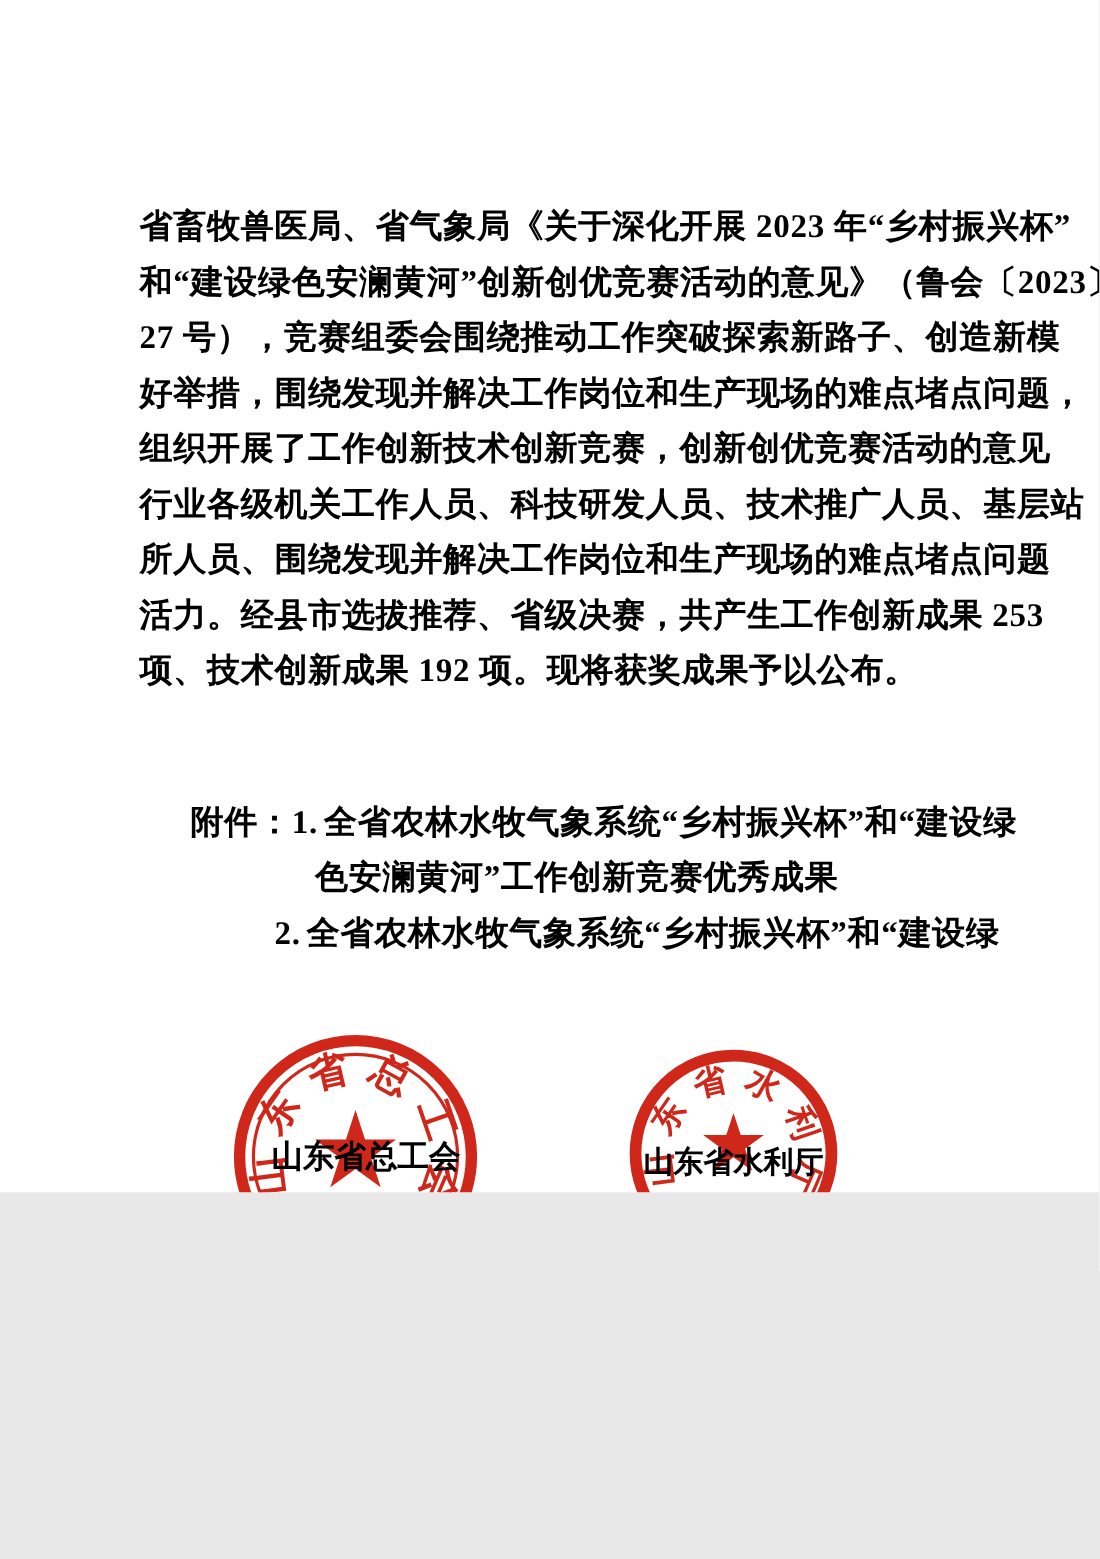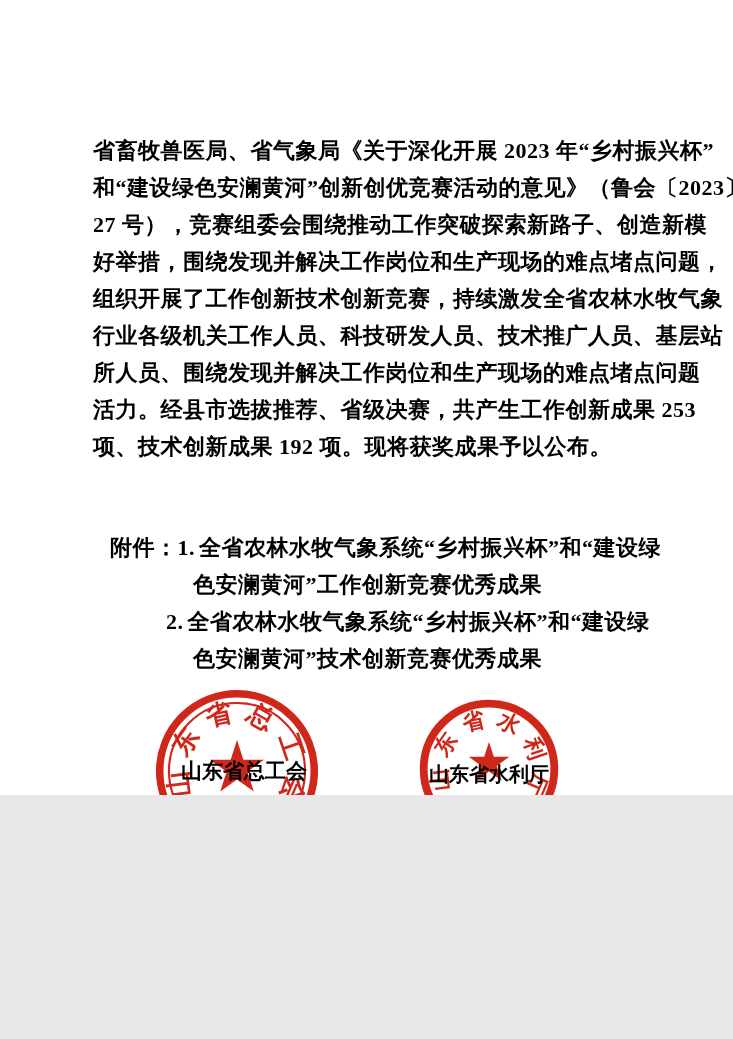--- a/index.html
+++ b/index.html
@@ -24,21 +24,21 @@
     line-height: 37px;
     font-weight: bold;
     letter-spacing: 0.5px;
   }
   .body-line { text-align: justify; text-align-last: justify; white-space: nowrap; }
   .body-line.last { text-align: center; text-align-last: left; }
 
   
   .attachment {
     position: absolute;
-    left: 110px;
+    left: 127px;
     top: 529px;
     width: 534px;
     font-size: 22px;
     line-height: 37px;
     font-weight: bold;
     letter-spacing: 0.5px;
   }
   .att-row { white-space: nowrap; }
   .att-num { margin-right: 4px; }
   .att-item2-start { margin-left: 56px; }
@@ -84,39 +84,36 @@
 </head>
 <body>
 
 <div class="page">
 
   <div class="body-text">
     <div class="body-line">省畜牧兽医局、省气象局《关于深化开展 2023 年“乡村振兴杯”</div>
     <div class="body-line">和“建设绿色安澜黄河”创新创优竞赛活动的意见》（鲁会〔2023〕</div>
     <div class="body-line">27 号），竞赛组委会围绕推动工作突破探索新路子、创造新模</div>
     <div class="body-line">好举措，围绕发现并解决工作岗位和生产现场的难点堵点问题，</div>
-    <div class="body-line">组织开展了工作创新技术创新竞赛，持续激发全省农林水牧气象</div>
+    <div class="body-line">组织开展了工作创新技术创新竞赛，创新创优竞赛活动的意见</div>
     <div class="body-line">行业各级机关工作人员、科技研发人员、技术推广人员、基层站</div>
     <div class="body-line">所人员、围绕发现并解决工作岗位和生产现场的难点堵点问题</div>
     <div class="body-line">活力。经县市选拔推荐、省级决赛，共产生工作创新成果 253</div>
     <div class="body-line last">项、技术创新成果 192 项。现将获奖成果予以公布。</div>
   </div>
 
   <div class="attachment">
     <div class="att-row">
       <span>附件：</span><span class="att-num">1.</span><span>全省农林水牧气象系统“乡村振兴杯”和“建设绿</span>
     </div>
     <div class="att-row">
       <span class="att-cont">色安澜黄河”工作创新竞赛优秀成果</span>
     </div>
     <div class="att-row">
       <span class="att-item2-start att-num">2.</span><span>全省农林水牧气象系统“乡村振兴杯”和“建设绿</span>
-    </div>
-    <div class="att-row">
-      <span class="att-cont">色安澜黄河”技术创新竞赛优秀成果</span>
     </div>
   </div>
 
   <div class="seal seal-left">
     <svg viewBox="0 0 200 200" xmlns="http://www.w3.org/2000/svg">
       <circle class="seal-ring" cx="100" cy="100" r="92" stroke-width="9"></circle>
       <circle class="seal-ring" cx="100" cy="100" r="81" stroke-width="2.5"></circle>
       <polygon class="seal-star" points="100,63 107.6,86.5 132.3,86.5 112.4,101 120,124.5 100,110 80,124.5 87.6,101 67.7,86.5 92.4,86.5"></polygon>
       <defs>
         <path id="arcLeft" d="M 49.1 131.8 A 60 60 0 1 1 150.9 131.8" fill="none"></path>

